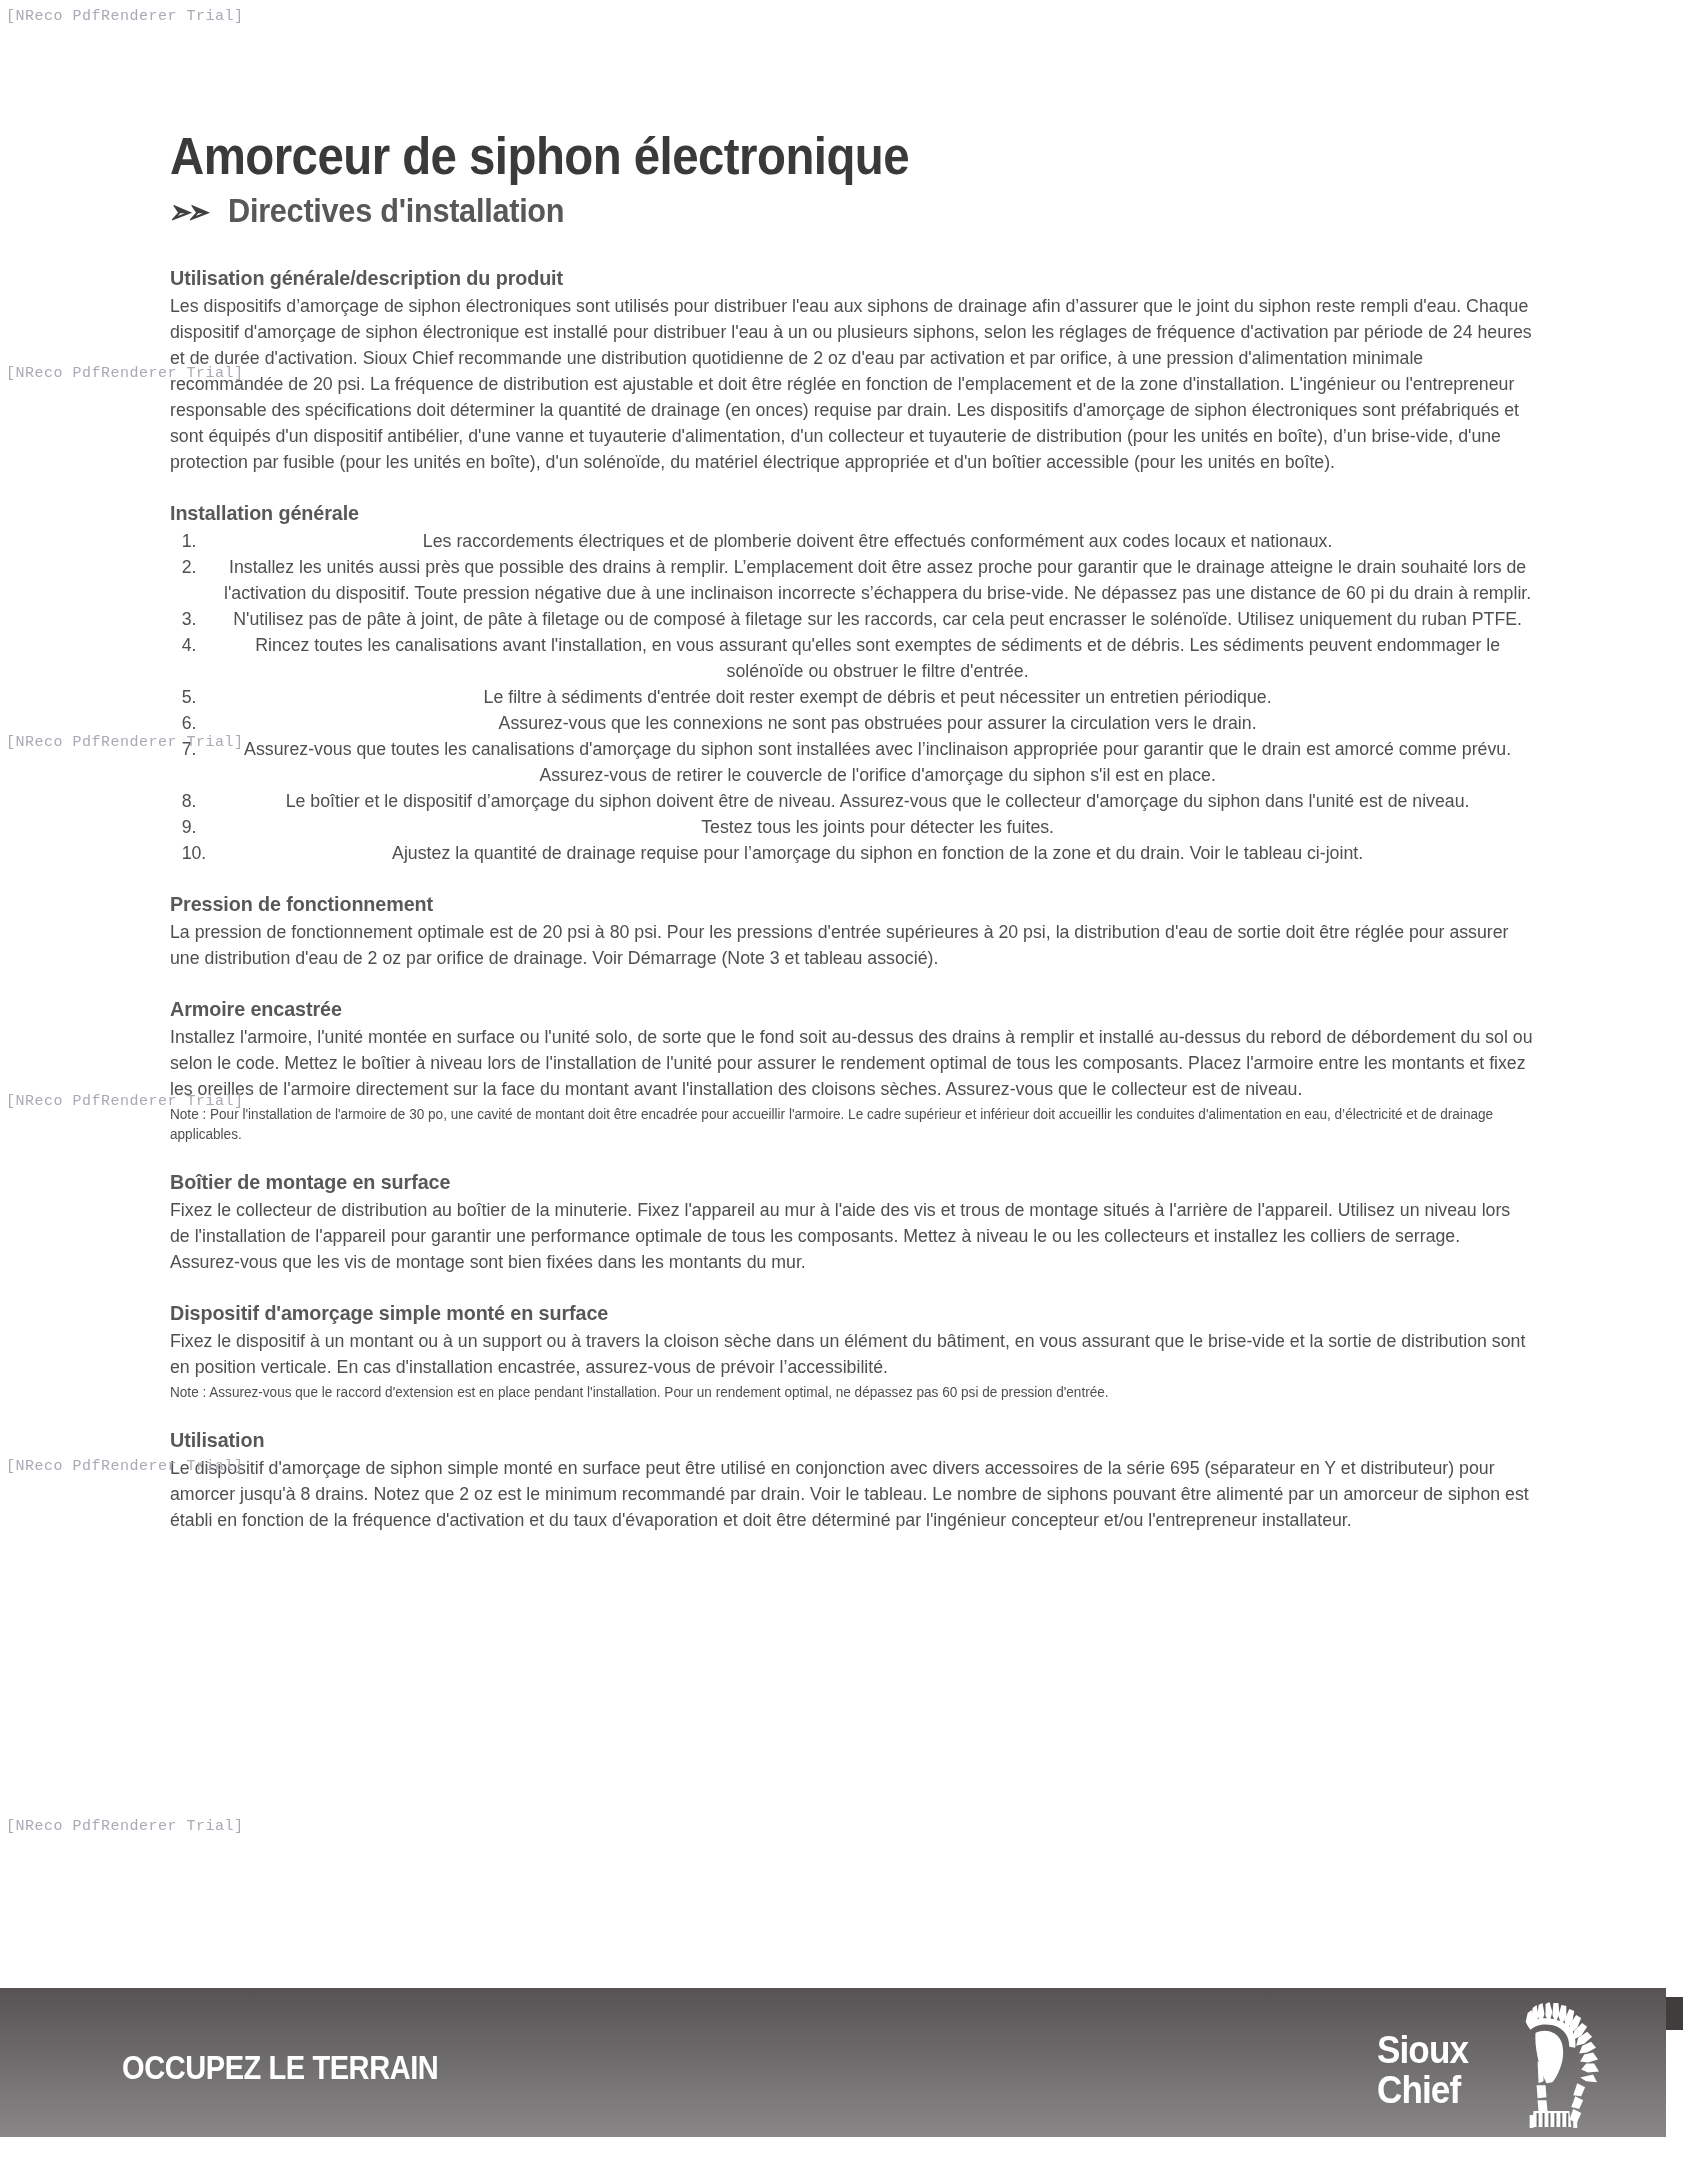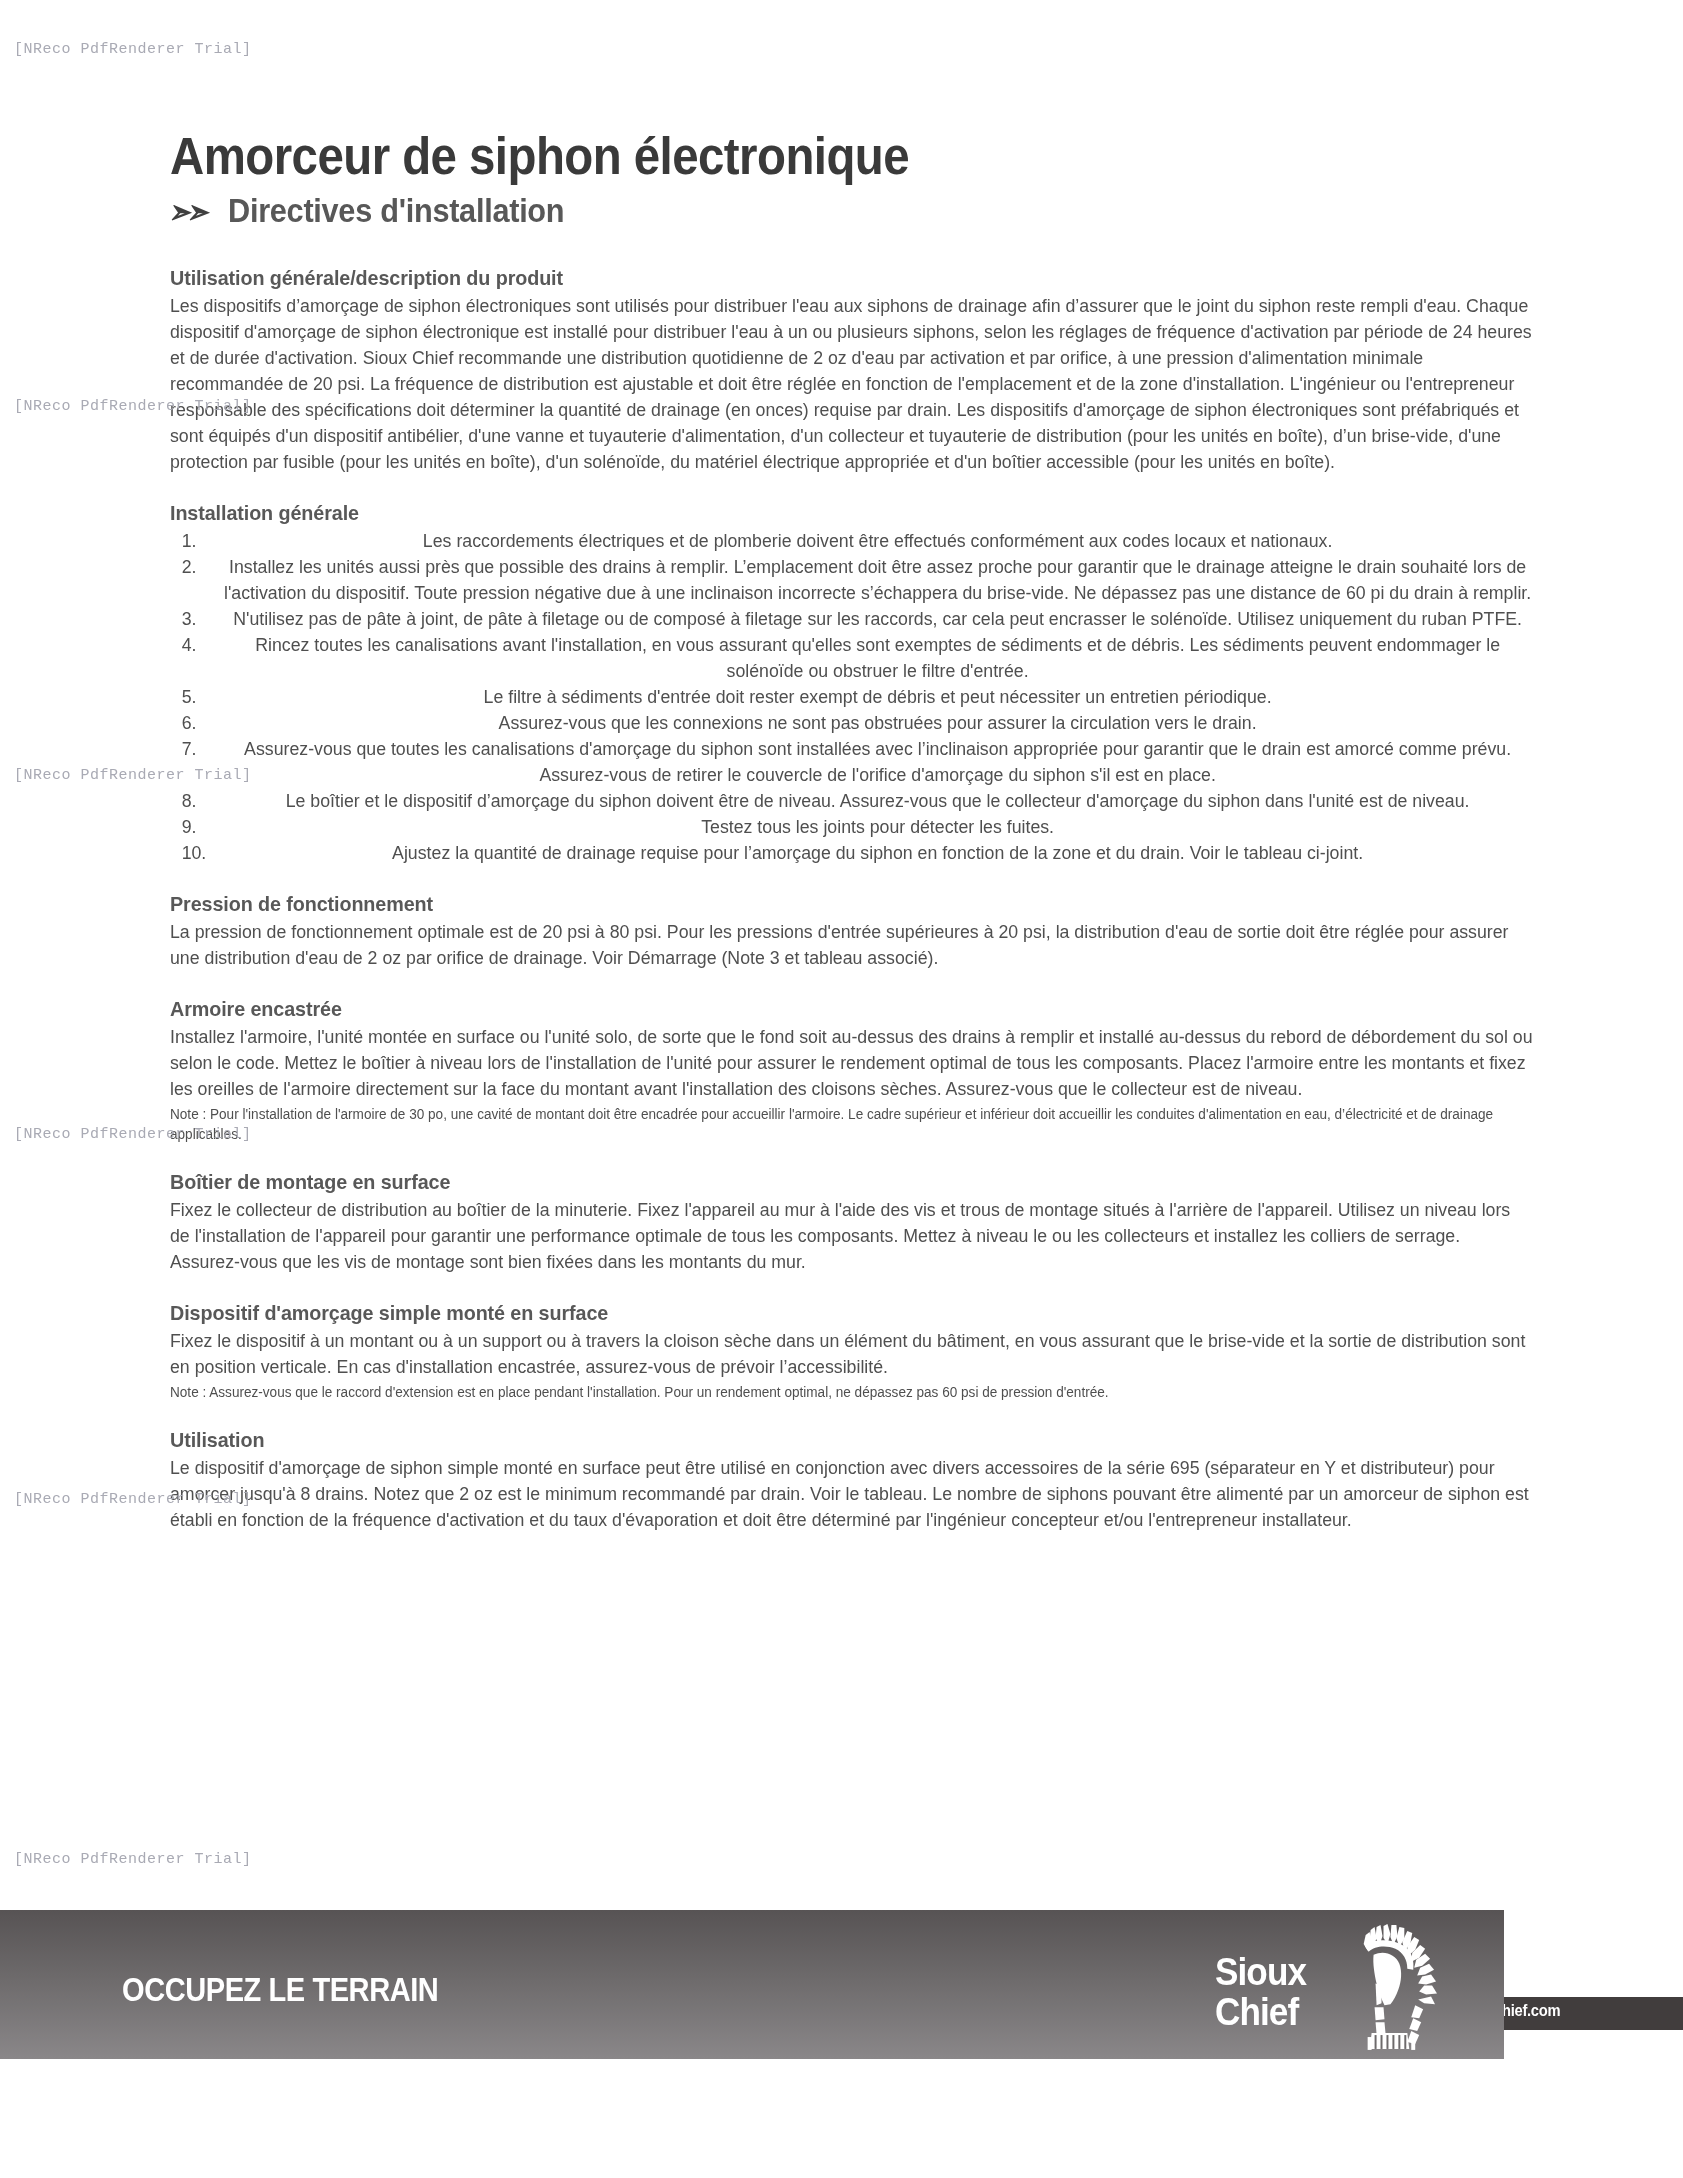--- a/index.html
+++ b/index.html
@@ -9,29 +9,28 @@
     height: 2178px;
     background: #ffffff;
     font-family: "Liberation Sans", sans-serif;
     position: relative;
     overflow: hidden;
   }
 
   
   .watermark {
     position: absolute;
-    left: 14px;
+    left: 6px;
     font-family: "Liberation Mono", monospace;
     font-size: 15px;
     letter-spacing: 0.5px;
     color: #a9aab4;
     white-space: nowrap;
     z-index: 40;
     pointer-events: none;
-    margin-top: 33px;
   }
   .wm0 { top: 8px; }
   .wm1 { top: 365px; }
   .wm2 { top: 734px; }
   .wm3 { top: 1093px; }
   .wm4 { top: 1458px; }
   .wm5 { top: 1818px; }
 
   
   .page {
@@ -185,22 +184,22 @@
     font-weight: bold;
     letter-spacing: -0.3px;
     transform: scaleX(0.92);
     transform-origin: right center;
   }
 
   
   .brand-band {
     position: absolute;
     left: 0;
-    top: 1910px;
-    width: 1504px;
+    top: 1988px;
+    width: 1666px;
     height: 149px;
     background: linear-gradient(180deg, #575354 0%, #6d6a6b 45%, #8a8789 100%);
     z-index: 20;
   }
   .tagline {
     position: absolute;
     left: 122px;
     top: 61px;
     color: #ffffff;
     font-size: 33px;

